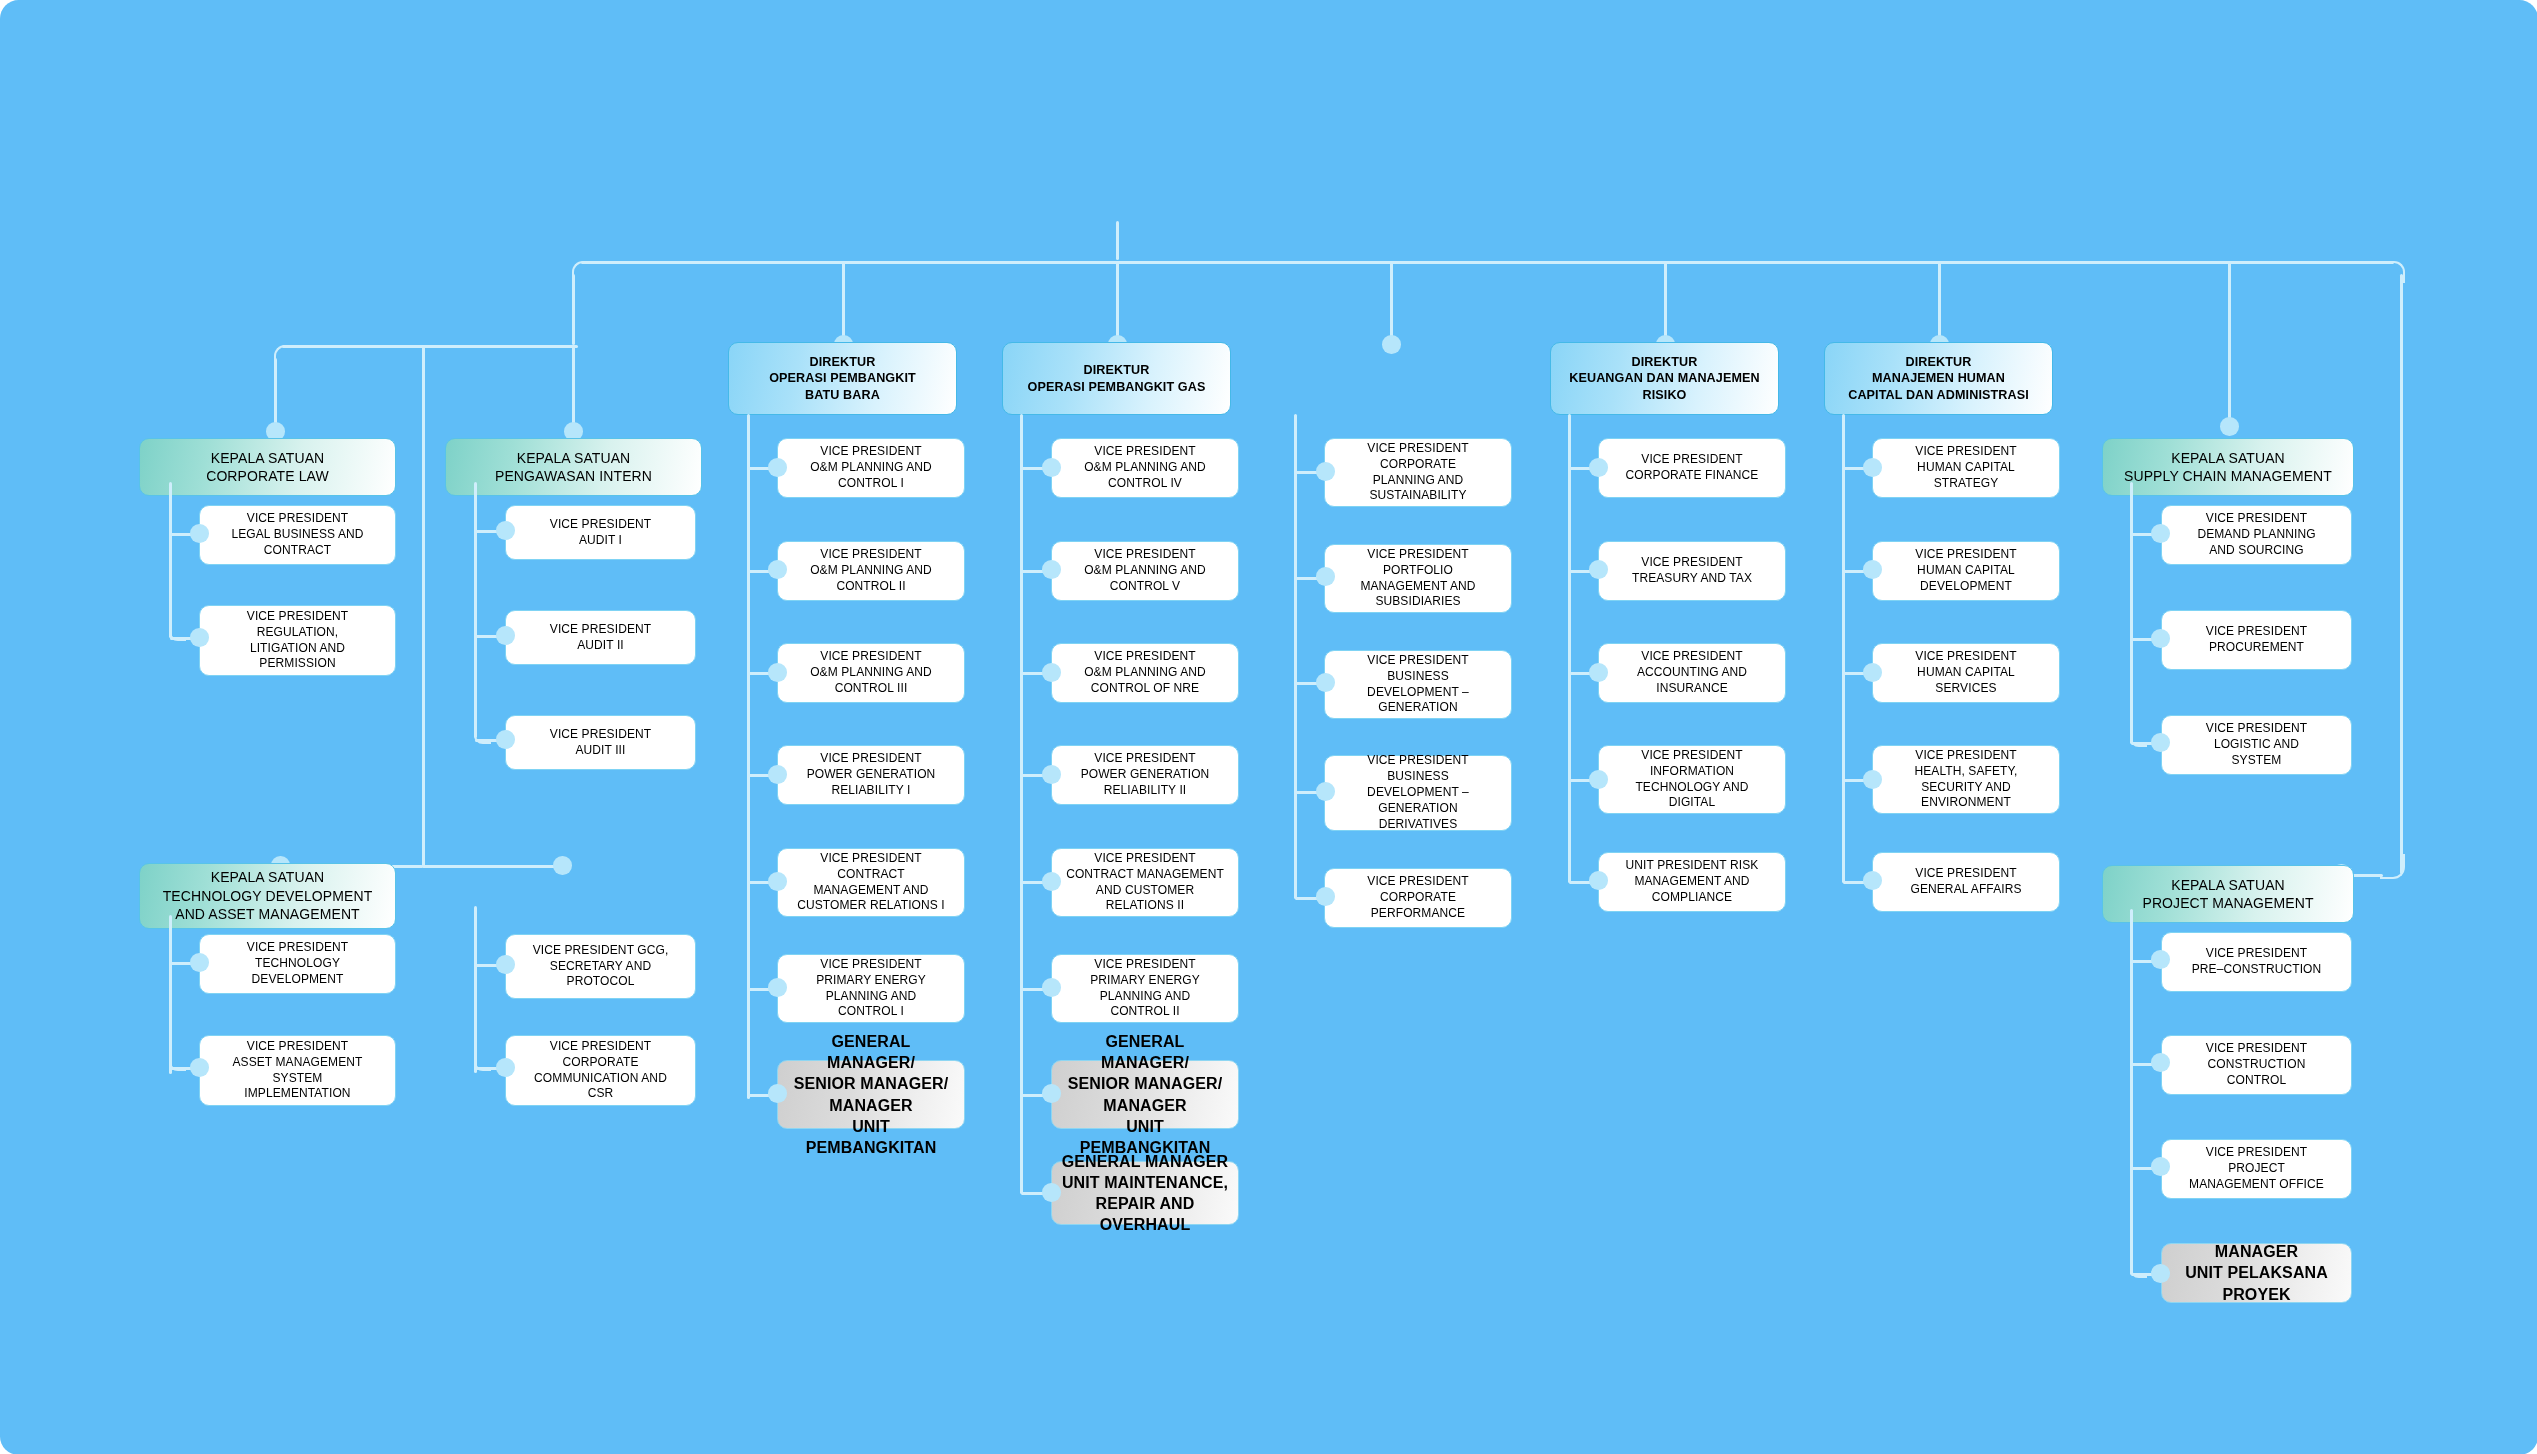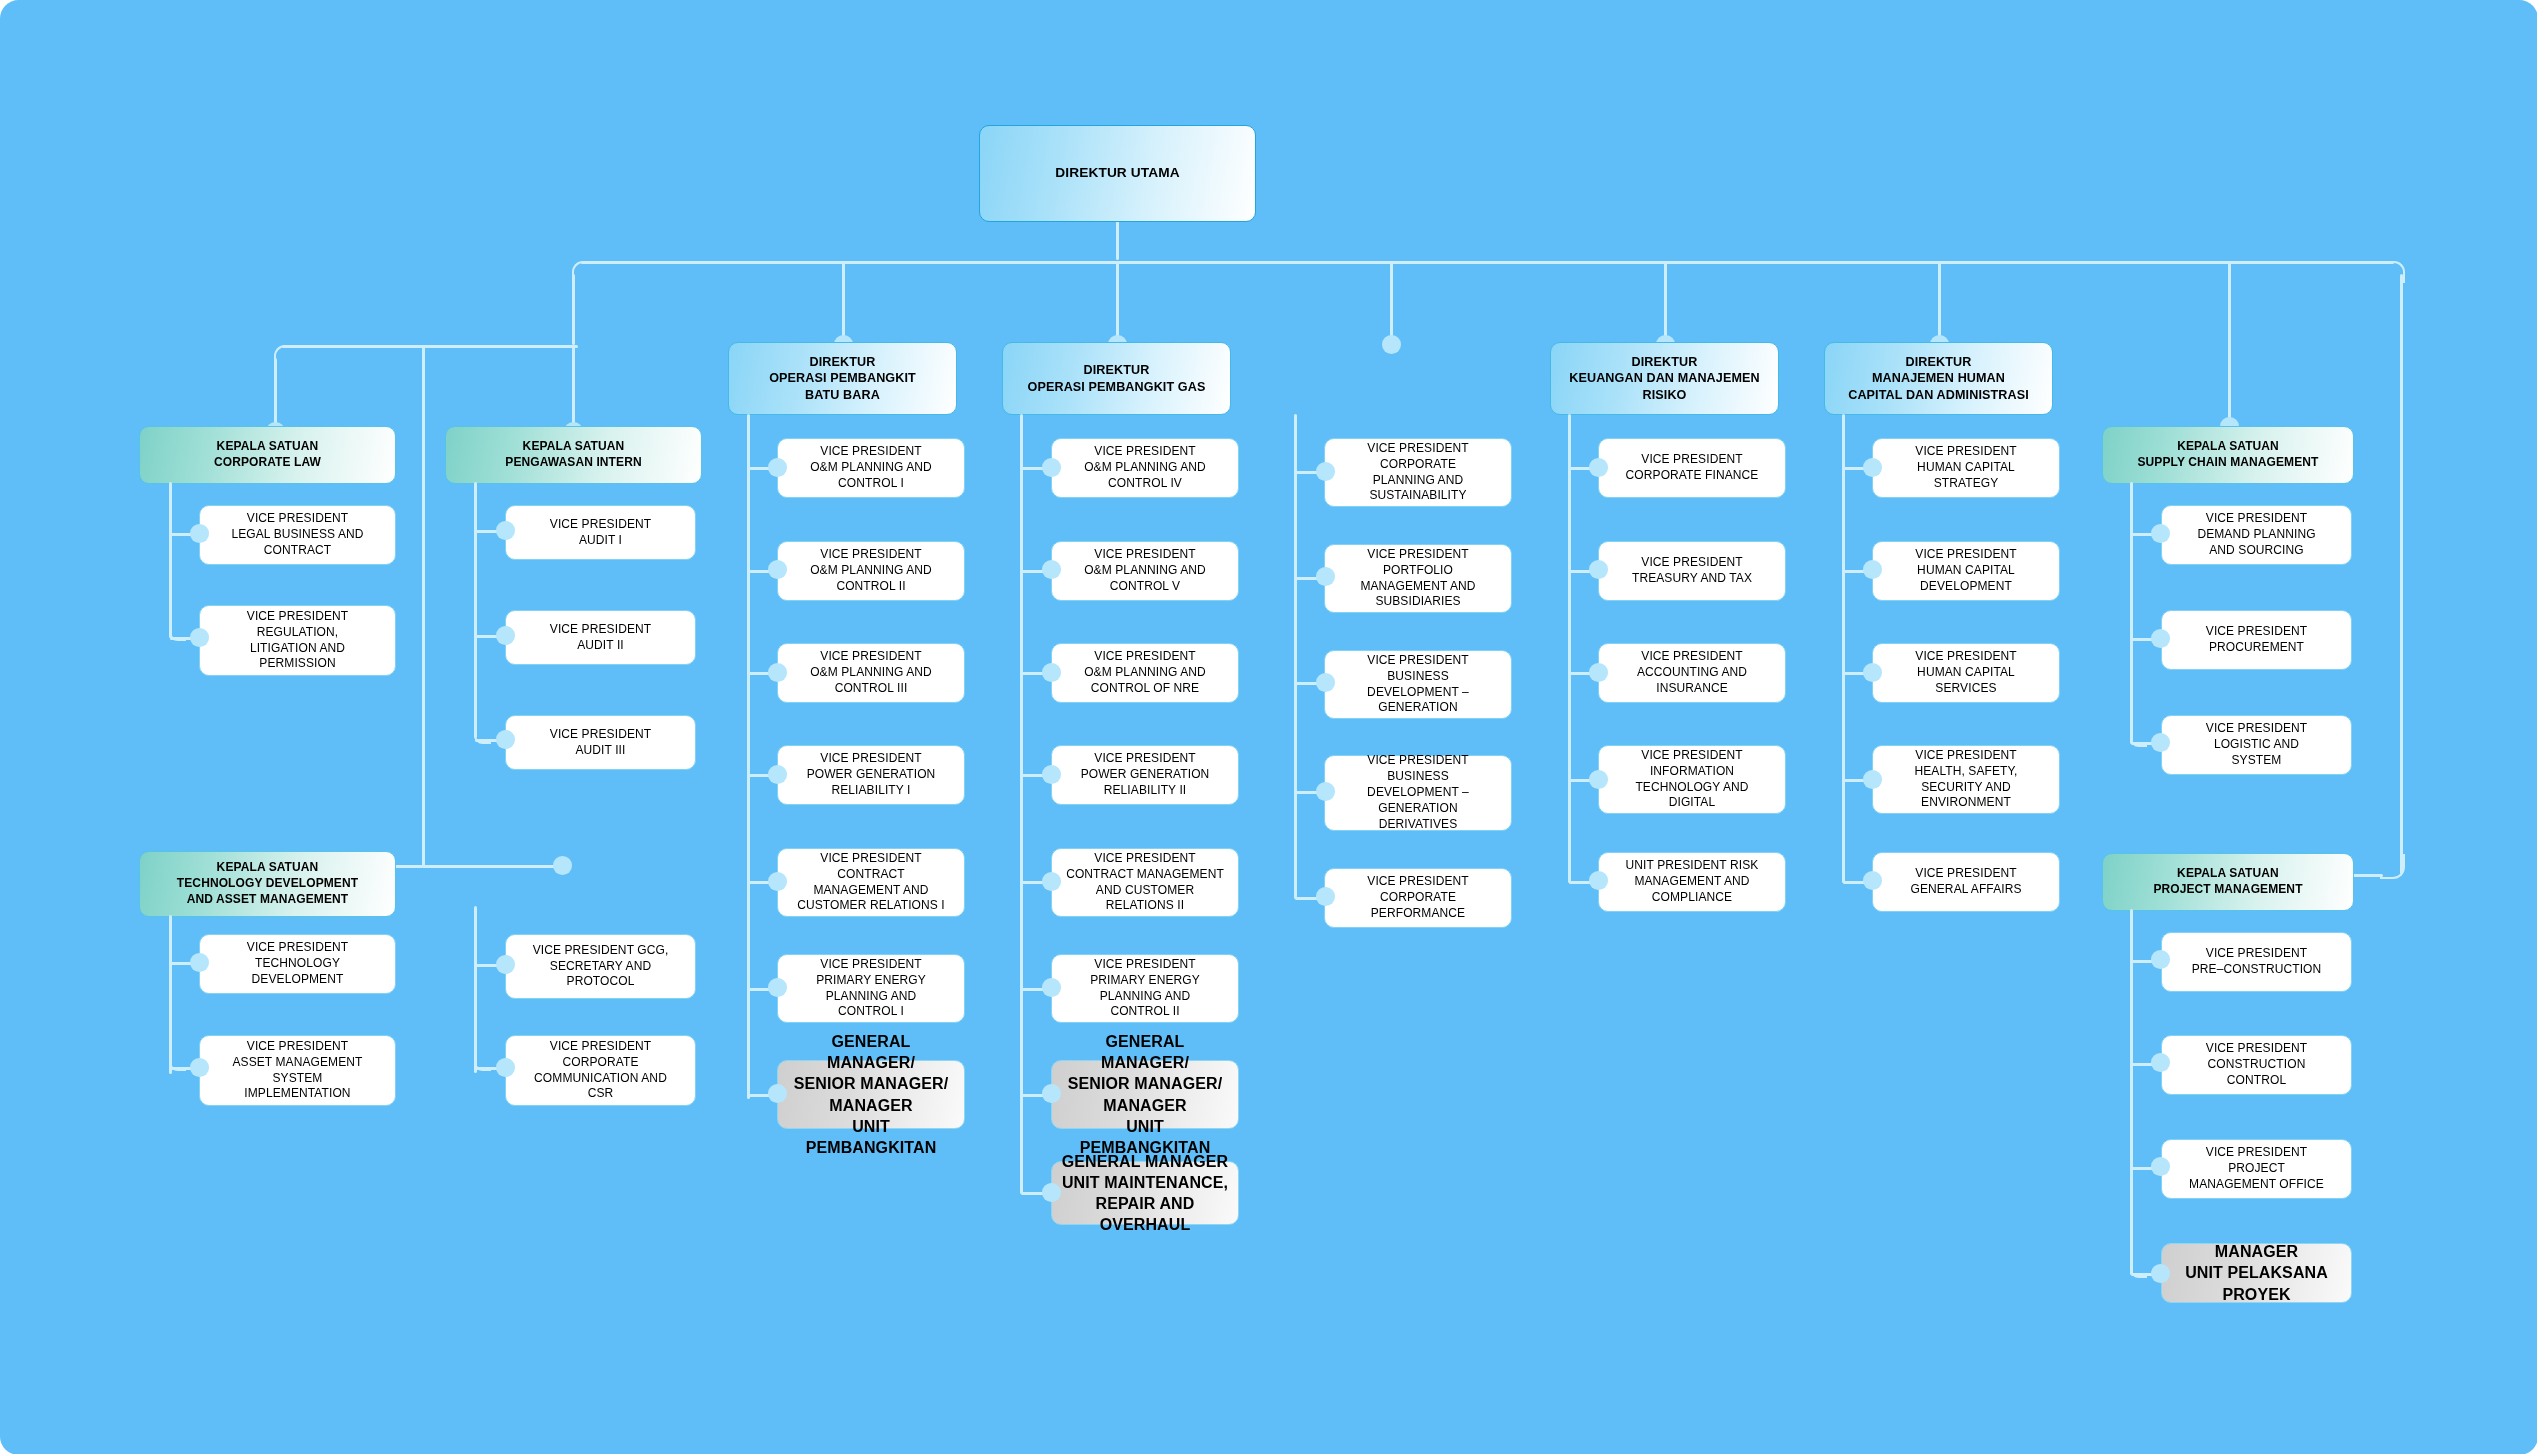--- a/index.html
+++ b/index.html
@@ -51,22 +51,23 @@
   }
   .node.dir{
     background:linear-gradient(100deg,#8ad5f7 0%,#a9e1f9 30%,#d8f2fd 65%,#ffffff 100%);
     border:1.4px solid #45b9e8;
     font-weight:700;
     font-size:12.6px;
   }
   .node.unit{
     background:linear-gradient(100deg,#7ed2c8 0%,#9fdfd6 26%,#d8f2ee 62%,#ffffff 100%);
     border:1.4px solid #58c3e9;
-    font-weight:700;
-    font-size:12px;
+    font-weight:400;
+    font-size:14px;
+    margin-top:12px;
   }
   .node.vp{
     background:#ffffff;
     border:1.4px solid #7fd3f4;
     font-weight:400;
     font-size:12px;
   }
   .node.gm{
     background:linear-gradient(100deg,#cfcfcf 0%,#dcdcdc 40%,#eeeeee 72%,#fafafa 100%);
     border:1.4px solid #8ed6f2;
@@ -122,21 +123,20 @@
     <div class="dot" style="left:1656px;top:335px;"></div>
 
     <div class="ln v" style="left:1938px;top:261px;height:82px;"></div>
     <div class="dot" style="left:1930px;top:335px;"></div>
 
     <div class="ln v" style="left:2228px;top:261px;height:164px;"></div>
     <div class="dot" style="left:2220px;top:417px;"></div>
 
   </div>
 
-  <div class="node root" style="left:979px;top:125px;width:277px;height:97px;">DIREKTUR UTAMA</div>
 
   <div class="node unit" style="left:139px;top:426px;width:257px;height:58px;">KEPALA SATUAN
 CORPORATE LAW</div>
   <div class="node vp" style="left:199px;top:505px;width:197px;height:60px;">VICE PRESIDENT
 LEGAL BUSINESS AND
 CONTRACT</div>
   <div class="node vp" style="left:199px;top:605px;width:197px;height:71px;">VICE PRESIDENT
 REGULATION,
 LITIGATION AND
 PERMISSION</div>

